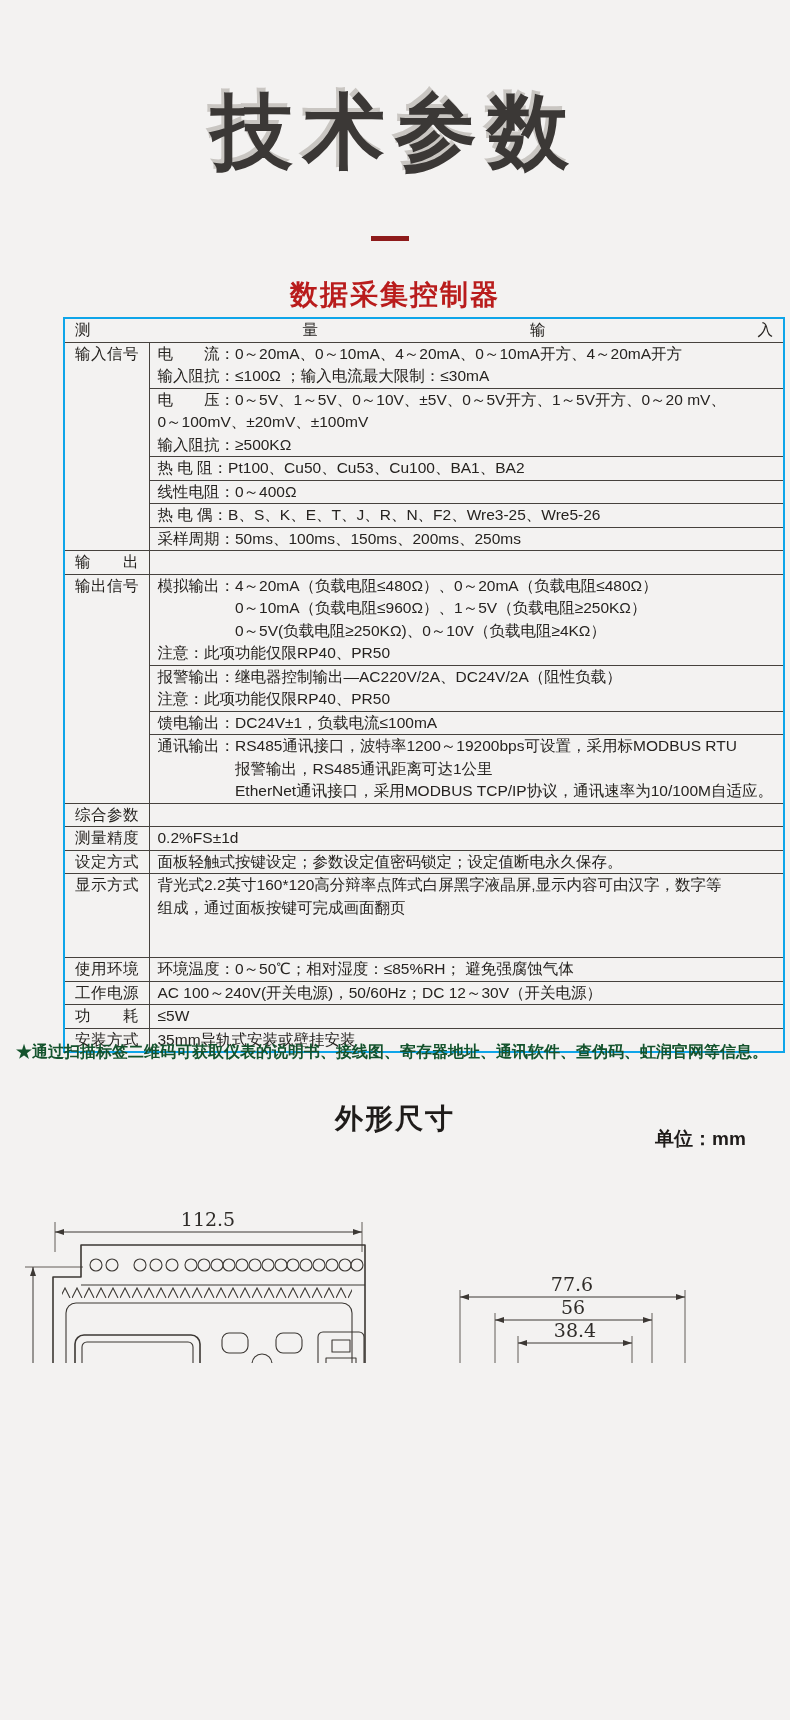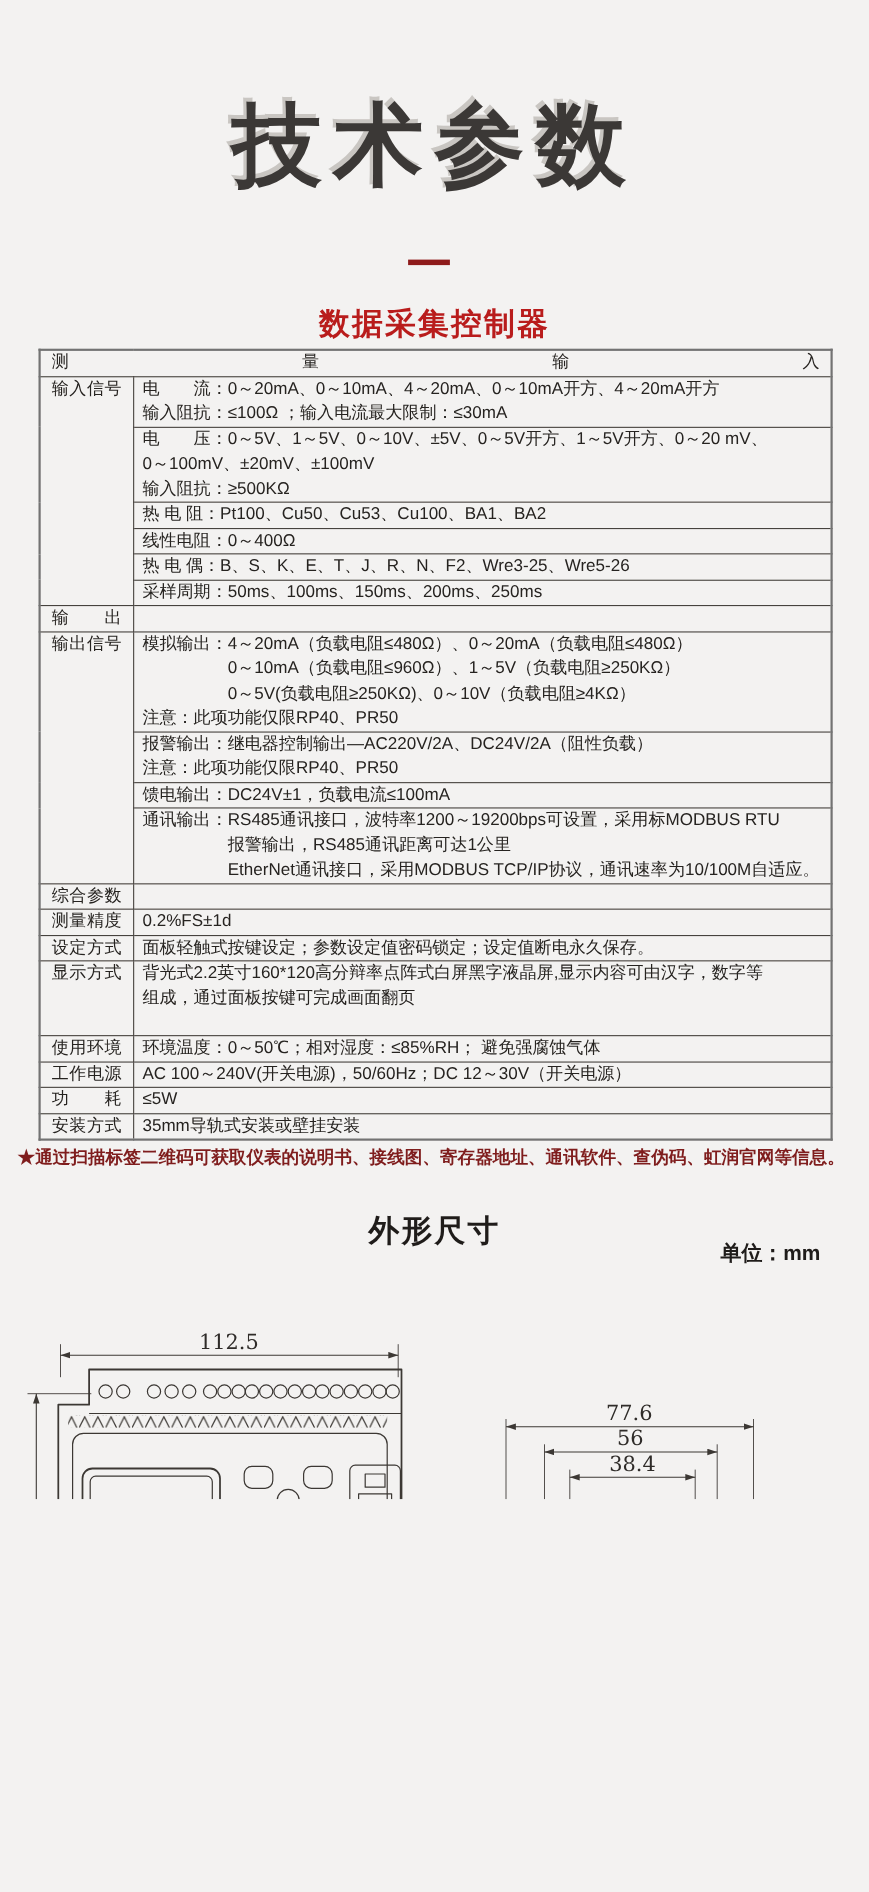--- a/index.html
+++ b/index.html
@@ -10,28 +10,28 @@
              font-size:82px;font-weight:bold;letter-spacing:10px;color:#3b3836;
              text-shadow:-3px -4px 0 #c9c6c2;}
   .red-dash{position:absolute;top:236px;left:371px;width:38px;height:5px;}
   .subtitle{position:absolute;top:276px;left:0;width:790px;text-align:center;
             font-size:28px;font-weight:bold;color:#b91c1c;letter-spacing:2px;}
   
   table.spec{position:absolute;top:317px;left:35px;width:722px;border-collapse:collapse;
              table-layout:fixed;}
   table.spec td{border:1.5px solid #46423e;padding:0 8px;line-height:22.5px;
                 font-size:15.5px;color:#262320;vertical-align:middle;overflow:visible;}
-  table.spec{border:2px solid #737373;}
+  table.spec{border:2px solid #0ea5e9;margin-left:28px;}
   table.spec td.lbl{text-align:justify;text-align-last:justify;padding:0 10px;font-weight:500;}
   table.spec td.top{vertical-align:top;}
   table.spec .ln{white-space:nowrap;}
-  table.spec td.tall{padding-bottom:22px;}
+  table.spec td.tall{padding-bottom:38px;}
   
   .footnote{position:absolute;top:1042px;left:16px;width:774px;font-size:16px;
-            font-weight:bold;color:#7f1d1d;white-space:nowrap;}
+            font-weight:bold;color:#14532d;white-space:nowrap;}
   .dim-title{position:absolute;top:1100px;left:0;width:790px;text-align:center;
              font-size:28px;font-weight:bold;color:#1f1c1a;letter-spacing:2px;}
   .unit-label{position:absolute;top:1126px;left:655px;width:130px;font-size:19px;
               font-weight:bold;color:#1f1c1a;}
   .caption{position:absolute;font-size:31px;font-weight:normal;color:#1f1c1a;
            letter-spacing:3px;text-align:center;width:140px;}
   .cap-front{top:1632px;left:115px;}
   .cap-side{top:1678px;left:500px;}
   
   svg{position:absolute;}

